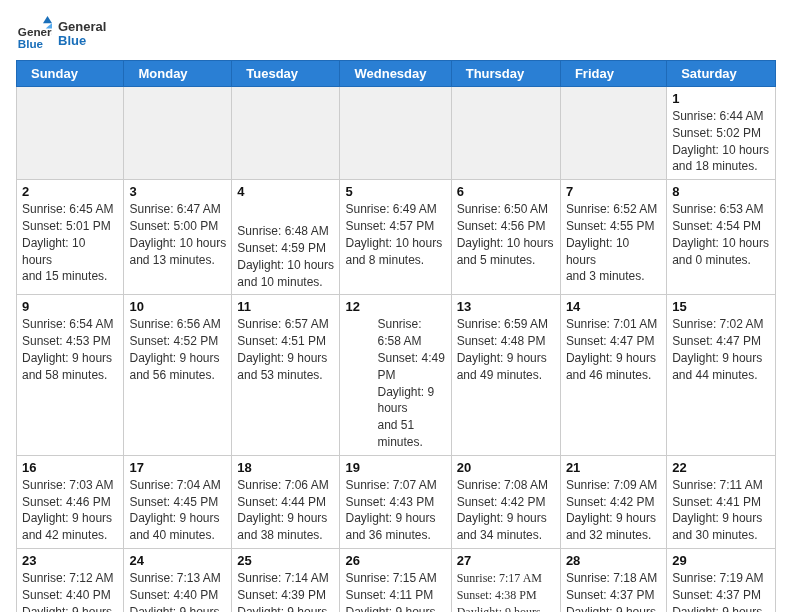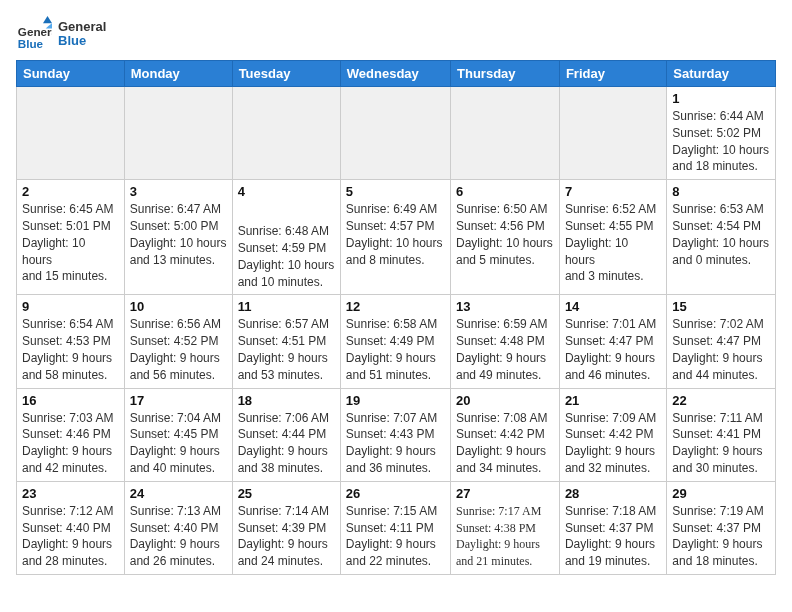--- a/index.html
+++ b/index.html
@@ -46,21 +46,21 @@
       width: 100%;
       border-collapse: collapse;
       border: 1px solid #ccc;
     }
     .calendar th {
       background: #2a7fd4;
       color: #fff;
       font-size: 13px;
       font-weight: bold;
       text-align: left;
-      padding: 5px 6px;
+      padding: 5px 14px;
       border: 1px solid #1e6ab8;
     }
     .calendar td {
       vertical-align: top;
       padding: 4px 5px;
       border: 1px solid #ccc;
       width: 113px;
       min-height: 80px;
       background: #fff;
       font-size: 10.5px;
@@ -203,21 +203,21 @@
           </td>
           <td>
             <span class="day-number">11</span>
             <div class="day-info" style="white-space: pre-line;">Sunrise: 6:57 AM
 Sunset: 4:51 PM
 Daylight: 9 hours
 and 53 minutes.</div>
           </td>
           <td>
             <span class="day-number">12</span>
-            <div class="day-info" style="white-space: pre-line;">Sunrise: 6:58 AM
+            <div class="day-info" style="white-space: pre-line; margin-left: 32px;">Sunrise: 6:58 AM
 Sunset: 4:49 PM
 Daylight: 9 hours
 and 51 minutes.</div>
           </td>
           <td>
             <span class="day-number">13</span>
             <div class="day-info" style="white-space: pre-line;">Sunrise: 6:59 AM
 Sunset: 4:48 PM
 Daylight: 9 hours
 and 49 minutes.</div>

